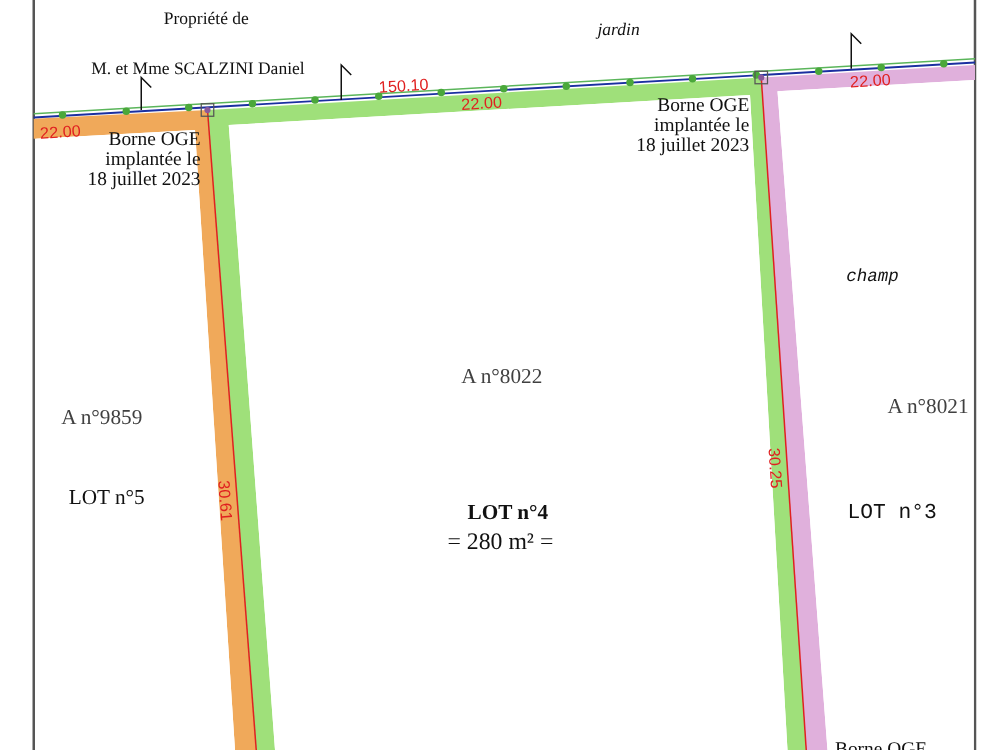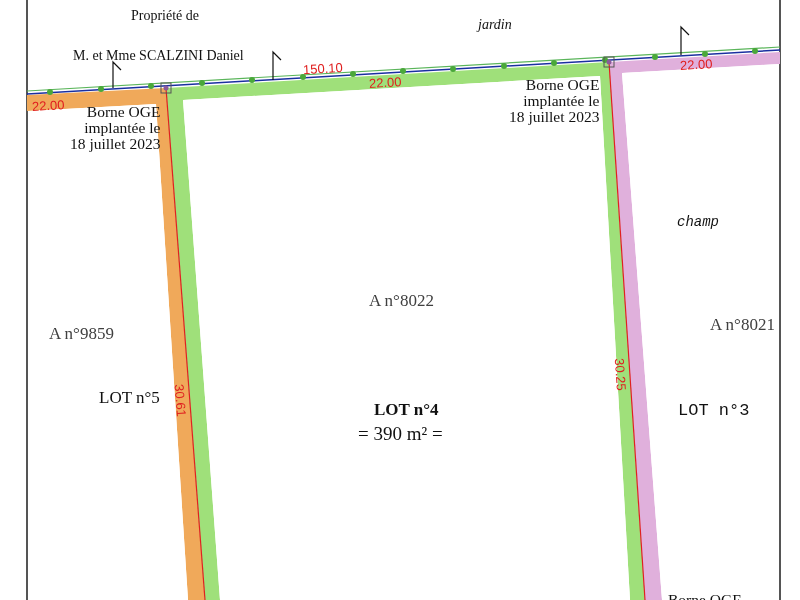--- a/index.html
+++ b/index.html
@@ -95,20 +95,20 @@
 <div class="lbl borne" style="left:668px; top:592px;">Borne OGE</div>
 
 <div class="lbl dim" style="left:303px; top:62px; transform:rotate(-3.3deg);">150.10</div>
 <div class="lbl dim" style="left:32px; top:99px; transform:rotate(-3.3deg);">22.00</div>
 <div class="lbl dim" style="left:369px; top:76px; transform:rotate(-3.3deg);">22.00</div>
 <div class="lbl dim" style="left:680px; top:58px; transform:rotate(-3.3deg);">22.00</div>
 <div class="lbl dim" style="left:164px; top:394px; transform:rotate(85.6deg);">30.61</div>
 <div class="lbl dim" style="left:604px; top:368px; transform:rotate(86.2deg);">30.25</div>
 
 <div class="lbl parcel" style="left:49px; top:325px;">A n°9859</div>
-<div class="lbl lot" style="left:55px; top:389px;margin-left:44px;">LOT n°5</div>
+<div class="lbl lot" style="left:55px; top:389px;">LOT n°5</div>
 
 <div class="lbl parcel" style="left:369px; top:292px;">A n°8022</div>
 <div class="lbl lot" style="left:374px; top:401px;font-weight:bold;">LOT n°4</div>
-<div class="lbl area" style="left:358px; top:424px;">= 390 m² =</div>
+<div class="lbl area" style="left:358px; top:424px;">= 280 m² =</div>
 
 <div class="lbl parcel" style="left:674px; top:316px;margin-left:36px;">A n°8021</div>
 <div class="lbl lot" style="left:678px; top:402px;font-family:Liberation Mono, monospace;">LOT n°3</div>
 
 </body></html>

